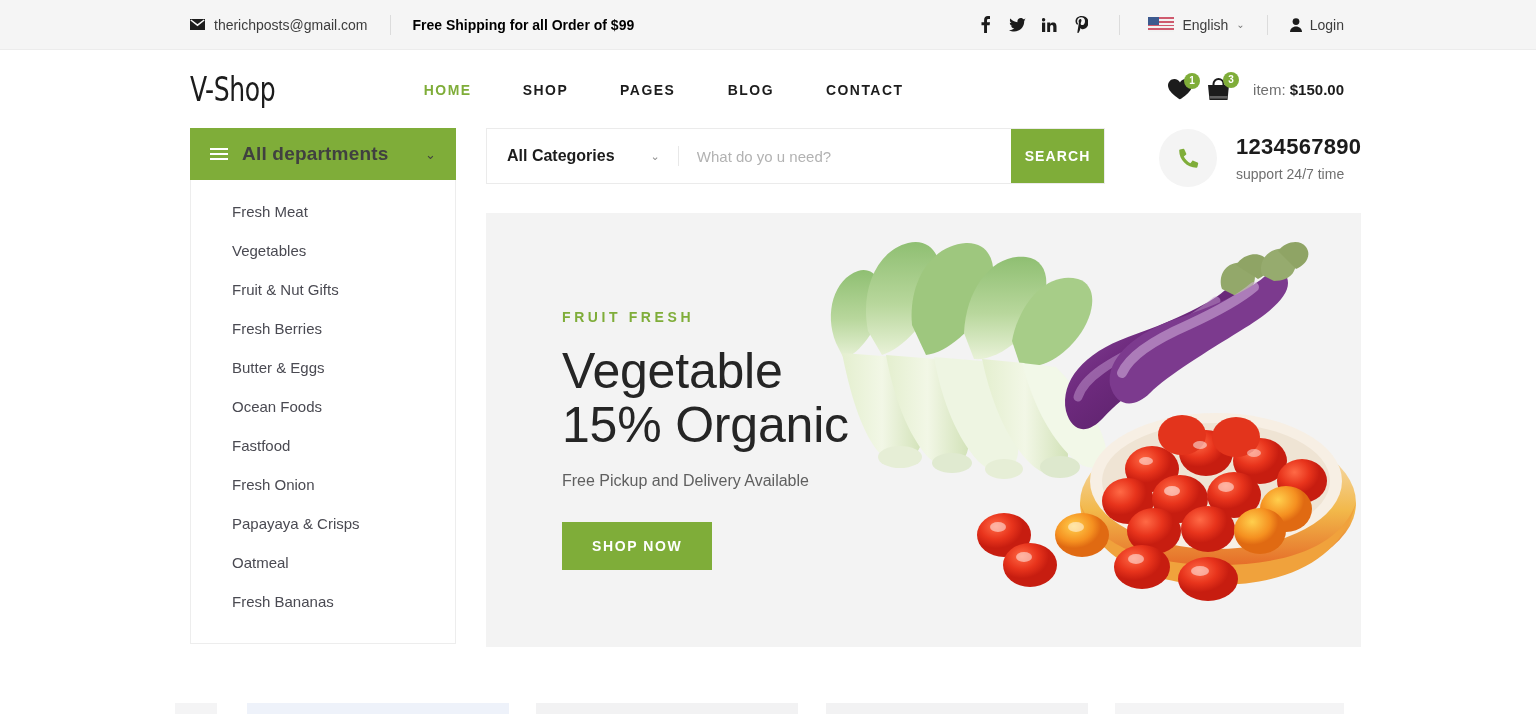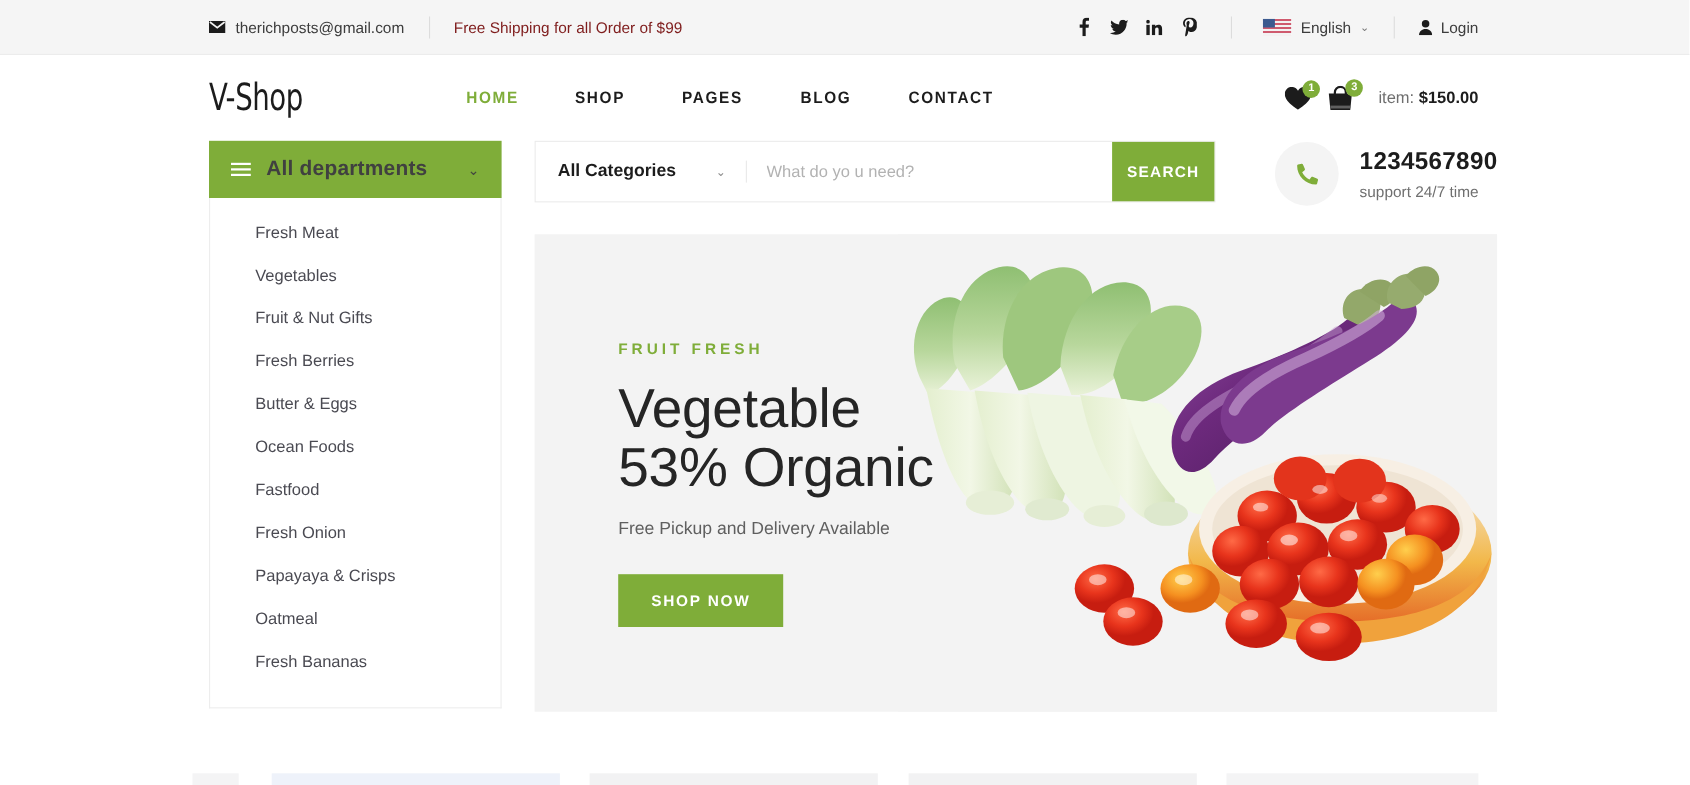--- a/index.html
+++ b/index.html
@@ -18,21 +18,21 @@
     display: flex;
     align-items: center;
     padding: 0 192px 0 190px;
     font-size: 14px;
     color: #3d3d3d;
   }
   .tb-left { display: flex; align-items: center; }
   .tb-mail { display: flex; align-items: center; gap: 9px; }
   .tb-mail .mailglyph { display:flex; align-items:center; color:#111; }
   .tb-div { width: 1px; height: 20px; background: #dcdcdc; margin: 0 22px; }
-  .tb-ship { color: #7f1d1d; }
+  .tb-ship { color: #000000; font-weight: bold; }
   .tb-right { margin-left: auto; display: flex; align-items: center; }
   .socials { display: flex; align-items: center; gap: 0px; }
   .socials a {
     width: 32px; height: 22px;
     display: flex; align-items: center; justify-content: center;
     color: #1c1c1c; text-decoration: none;
   }
   .lang { display: flex; align-items: center; gap: 8px; margin-left: 6px; }
   .flag {
     width: 26px; height: 15px; position: relative; overflow: hidden;
@@ -455,21 +455,21 @@
           <div class="phone-sub">support 24/7 time</div>
         </div>
       </div>
     </div>
 
     <div class="hero">
       <div class="hero-text">
         <div class="hero-eyebrow">FRUIT FRESH</div>
         <div class="hero-h1">
           <div>Vegetable</div>
-          <div>53% Organic</div>
+          <div>15% Organic</div>
         </div>
         <div class="hero-sub">Free Pickup and Delivery Available</div>
         <button class="hero-btn">SHOP NOW</button>
       </div>
 
       <svg class="hero-img" viewBox="0 0 545 434">
         <defs>
           <radialGradient id="tomG" cx="35%" cy="30%">
             <stop offset="0%" stop-color="#ff6a46"></stop>
               <stop offset="60%" stop-color="#e8341c"></stop>

